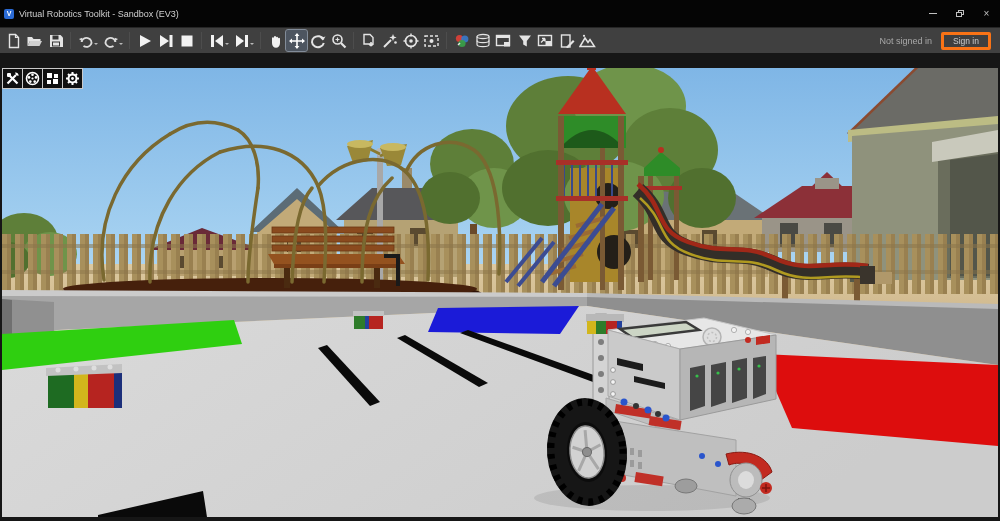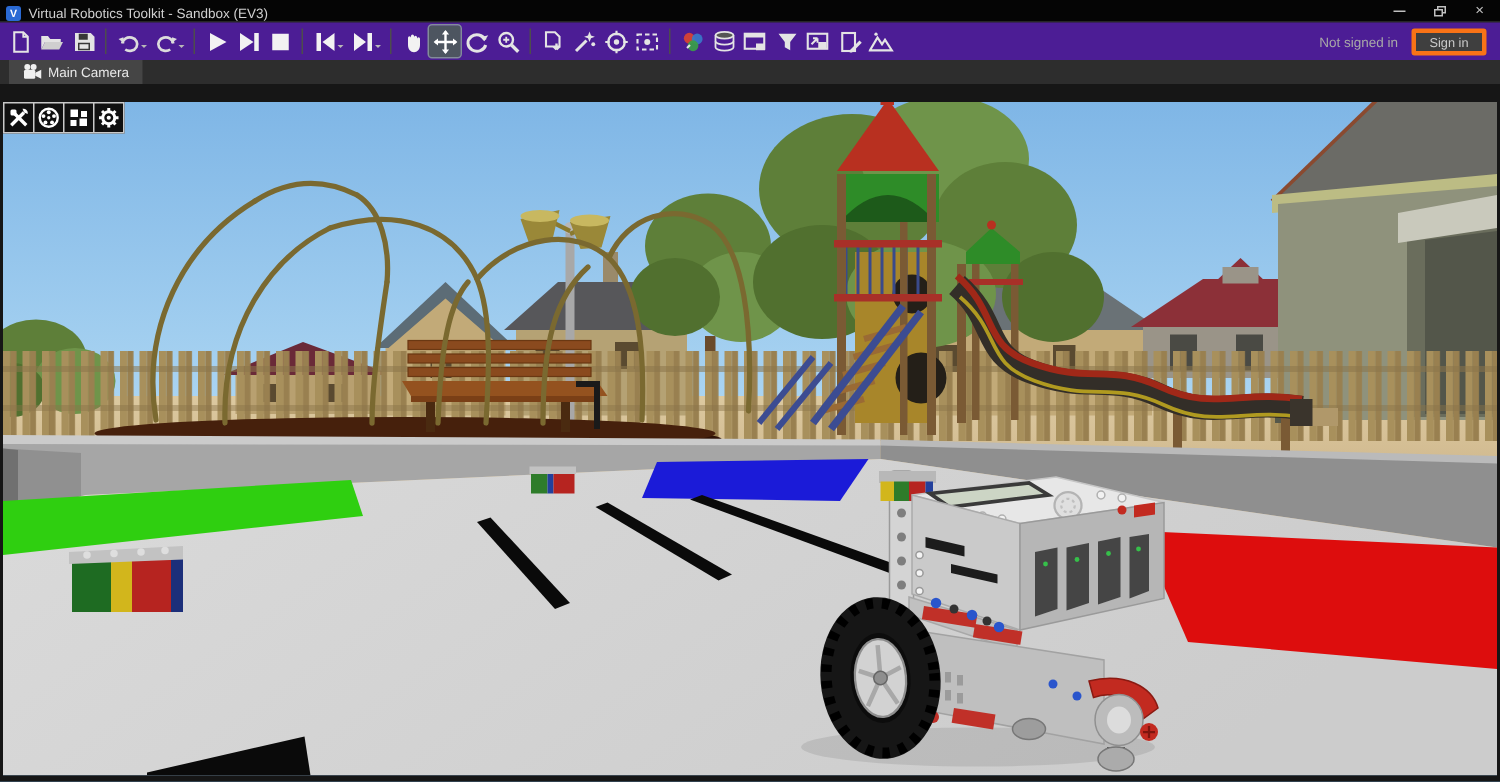--- a/index.html
+++ b/index.html
@@ -1,36 +1,36 @@
 <!DOCTYPE html>
 <html><head>
 <meta charset="utf-8">
 <style>
   * { margin:0; padding:0; box-sizing:border-box; }
   body { background:#000; font-family:"Liberation Sans", sans-serif; }
   .window { position:relative; width:1000px; height:521px; background:#161616; overflow:hidden; }
 
   
-  .titlebar { height:14px; background:#050505; display:flex; align-items:flex-end; padding-left:4px; }
+  .titlebar { height:27px; background:#050505; display:flex; align-items:center; padding-left:4px; }
   .app-logo { width:10px; height:10px; background:#2a6ad4; border-radius:2px; color:#fff; font-size:7px; font-weight:bold;
               display:flex; align-items:center; justify-content:center; margin-right:5px; }
   .title-text { color:#d0d0d0; font-size:9px; white-space:nowrap; }
   .tb-spacer { flex:1; }
   .winbtn { width:27px; height:14px; display:flex; align-items:center; justify-content:center; color:#c0c0c0; font-size:10px; }
   .min-glyph { width:8px; height:1px; background:#c0c0c0; }
   .restore-glyph { position:relative; width:8px; height:7px; }
   .restore-glyph .b1 { position:absolute; right:0; top:0; width:6px; height:5px; border:1px solid #c0c0c0; }
   .restore-glyph .b2 { position:absolute; left:0; bottom:0; width:6px; height:5px; border:1px solid #c0c0c0; background:#050505; }
 
   
   .menubar { height:12px; background:#1b1b1b; display:flex; align-items:center; }
   .menu-item { color:#c4c4c4; font-size:9px; padding:0 7px; line-height:12px; }
 
   
-  .toolbar { height:26px; background:#4c1d95; border-top:1px solid #262626; display:flex; align-items:center; padding:0 3px; }
+  .toolbar { height:26px; background:#404040; border-top:1px solid #262626; display:flex; align-items:center; padding:0 3px; }
   .tb { width:21px; height:21px; border-radius:2px; display:flex; align-items:center; justify-content:center; flex:0 0 auto; }
   .tb.selected { background:#4d5560; outline:1px solid #828c99; }
   .sep { width:1px; height:17px; background:#4d4d4d; margin:0 4px; flex:0 0 auto; }
   .caret { width:0; height:0; border:2.5px solid transparent; border-top-color:#b8b8b8; margin:9px 2px 0 -2px; flex:0 0 auto; }
   .ico { display:block; }
   .tb-right { margin-left:auto; display:flex; align-items:center; padding-right:6px; }
   .signin-status { color:#a8a8a8; font-size:9px; margin-right:9px; }
   .signin-btn { background:#3f3f3f; border:3px solid #f97316; border-radius:2px; color:#cccccc; font-size:8.5px; padding:1px 9px; }
 
   
@@ -237,31 +237,20 @@
           <path d="M1 13.5L6 5l3 4.5L11 6.5l4.5 7z" fill="none" stroke="#e4e4e4" stroke-width="1.5"></path>
           <circle cx="5" cy="2.8" r="1.1" fill="#e4e4e4"></circle>
         </svg>
     </div>
     <div class="tb-right">
       <span class="signin-status">Not signed in</span>
       <button class="signin-btn">Sign in</button>
     </div>
   </div>
 
-  <div class="tabstrip">
-    <div class="cam-tab">
-      <svg width="13" height="12">
-          <circle cx="3.2" cy="2.6" r="2" fill="#f0f0f0"></circle>
-          <circle cx="7.4" cy="2.6" r="2" fill="#f0f0f0"></circle>
-          <rect x="1" y="4.5" width="7.5" height="6" rx="1" fill="#f0f0f0"></rect>
-          <path d="M8.5 6.5l4-2v6l-4-2z" fill="#f0f0f0"></path>
-        </svg>
-      <span>Main Camera</span>
-    </div>
-  </div>
 
   <div class="viewport">
     <svg class="scene-svg" viewBox="0 0 996 449" preserveAspectRatio="none">
       <defs>
         <linearGradient id="skyG" x1="0" y1="0" x2="0" y2="1">
           <stop offset="0" stop-color="#7fb6e6"></stop>
             <stop offset="1" stop-color="#b2daf4"></stop>
         </linearGradient>
         <linearGradient id="sandG" x1="0" y1="0" x2="0" y2="1">
           <stop offset="0" stop-color="#dcc9a0"></stop>

